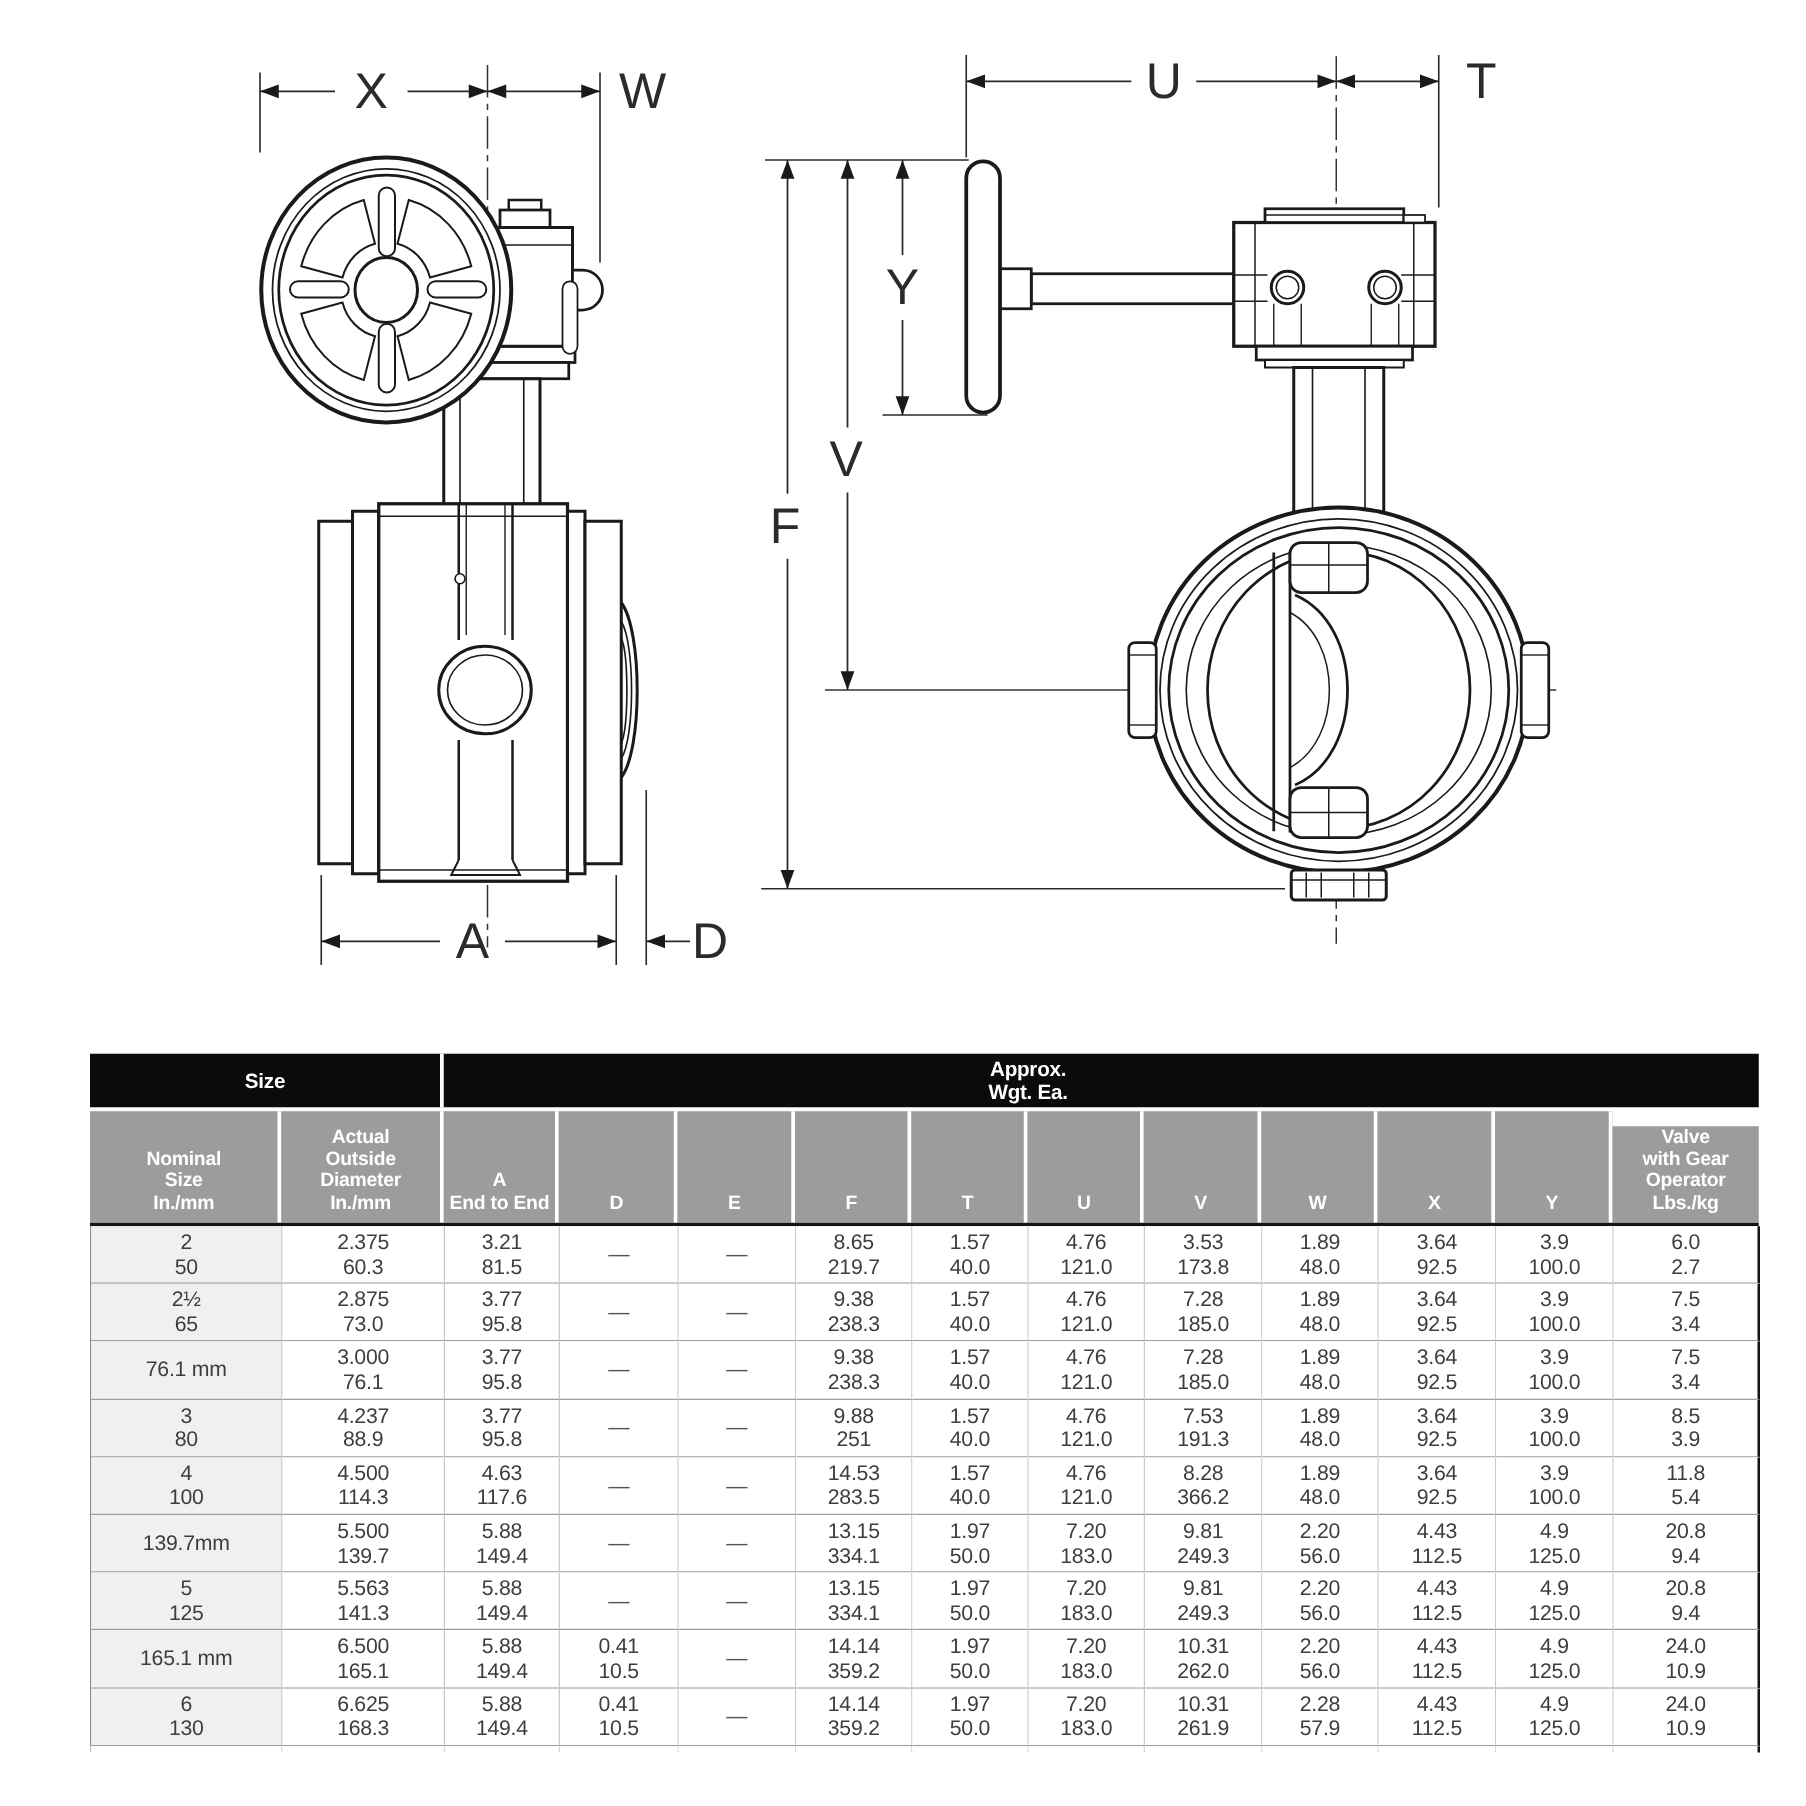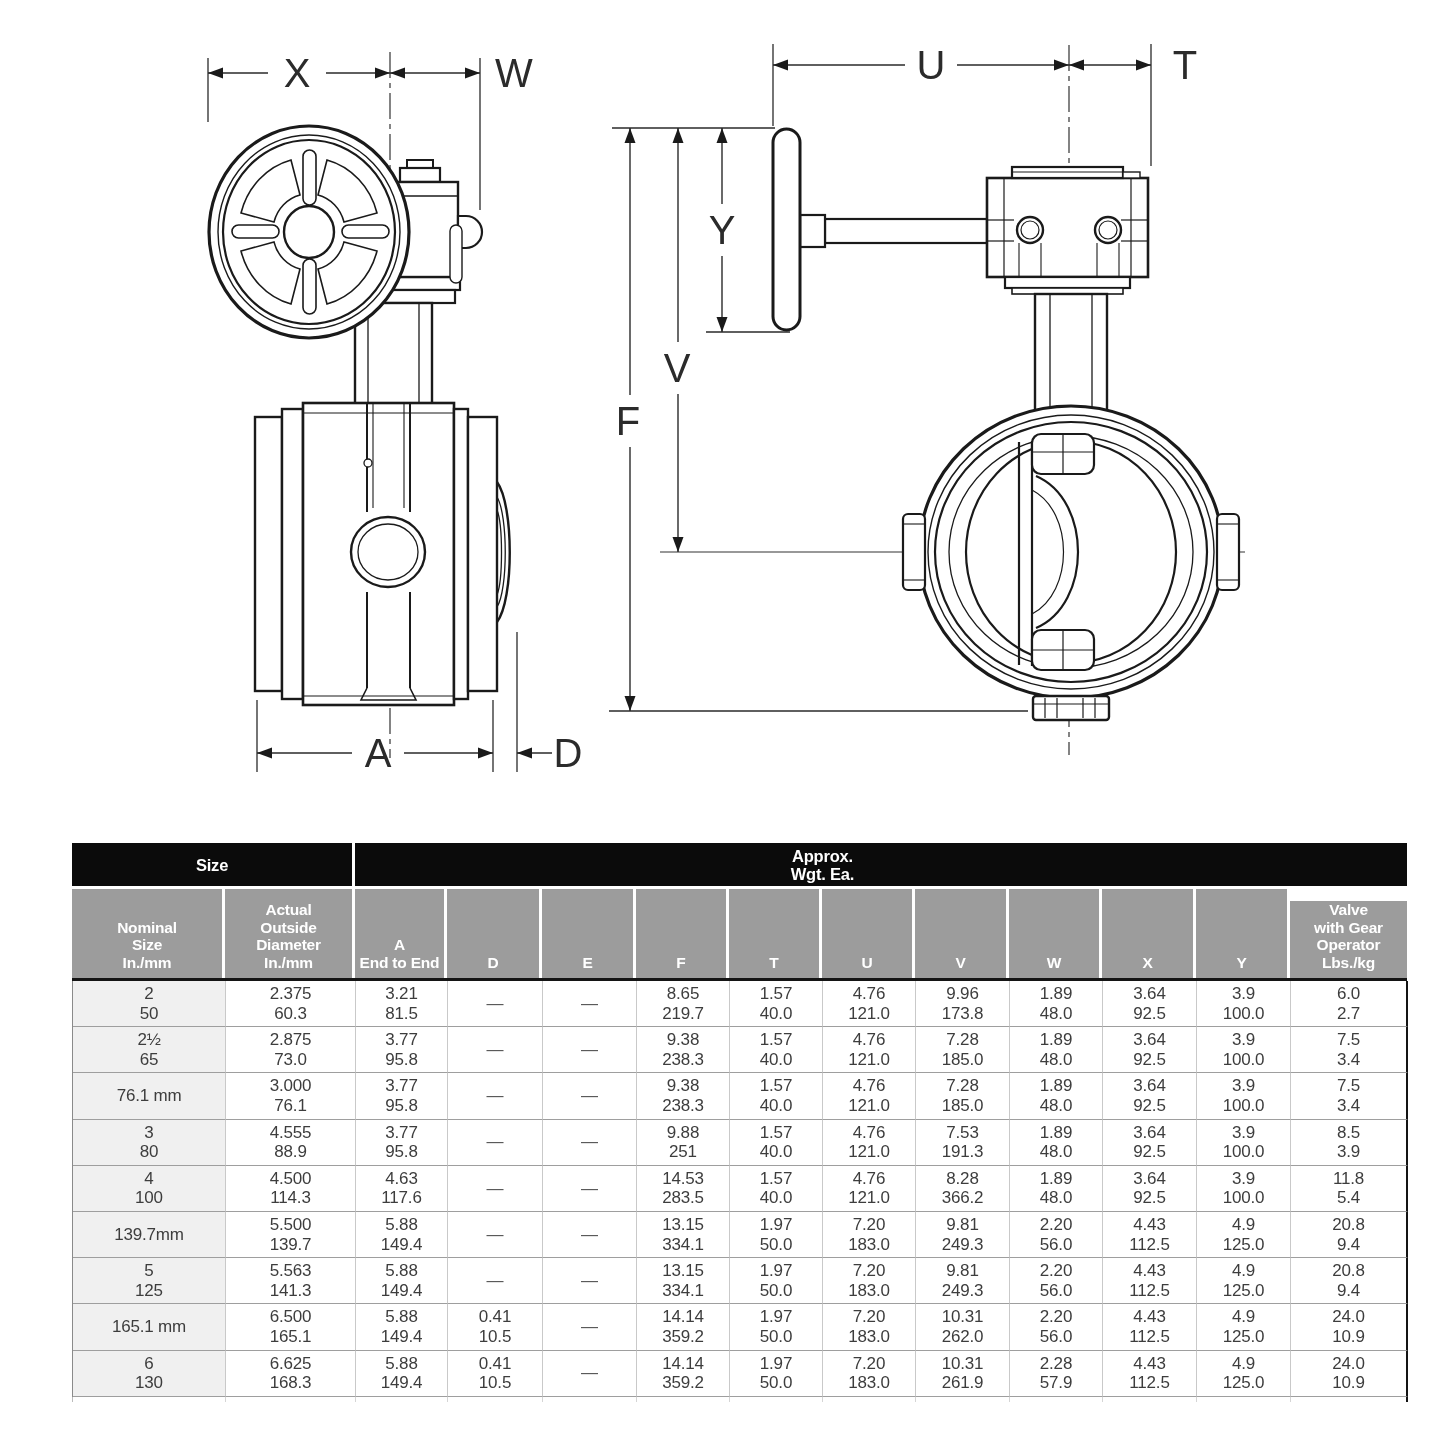--- a/index.html
+++ b/index.html
@@ -338,21 +338,21 @@
         </div>
         <div class="cell">
           <span>1.57</span>
           <span>40.0</span>
         </div>
         <div class="cell">
           <span>4.76</span>
           <span>121.0</span>
         </div>
         <div class="cell">
-          <span>9.96</span>
+          <span>3.53</span>
           <span>173.8</span>
         </div>
         <div class="cell">
           <span>1.89</span>
           <span>48.0</span>
         </div>
         <div class="cell">
           <span>3.64</span>
           <span>92.5</span>
         </div>
@@ -461,21 +461,21 @@
         </div>
         <div class="cell last">
           <span>7.5</span>
           <span>3.4</span>
         </div>
         <div class="cell c0">
           <span>3</span>
           <span>80</span>
         </div>
         <div class="cell">
-          <span>4.555</span>
+          <span>4.237</span>
           <span>88.9</span>
         </div>
         <div class="cell">
           <span>3.77</span>
           <span>95.8</span>
         </div>
         <div class="cell">
           <span class="dash">—</span>
         </div>
         <div class="cell">

